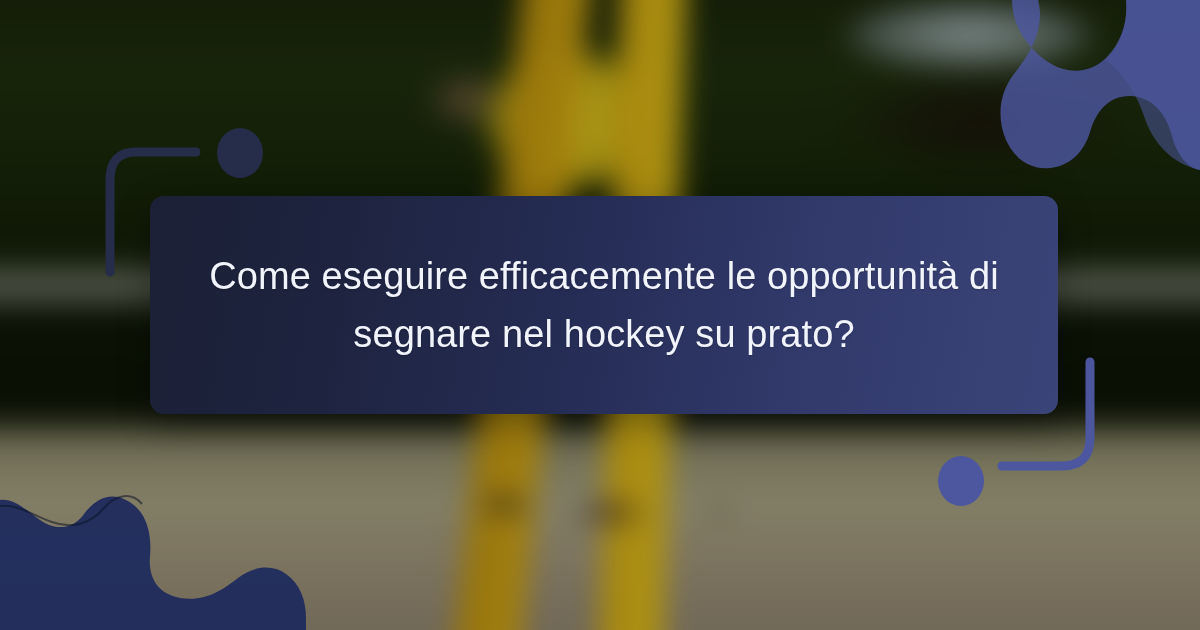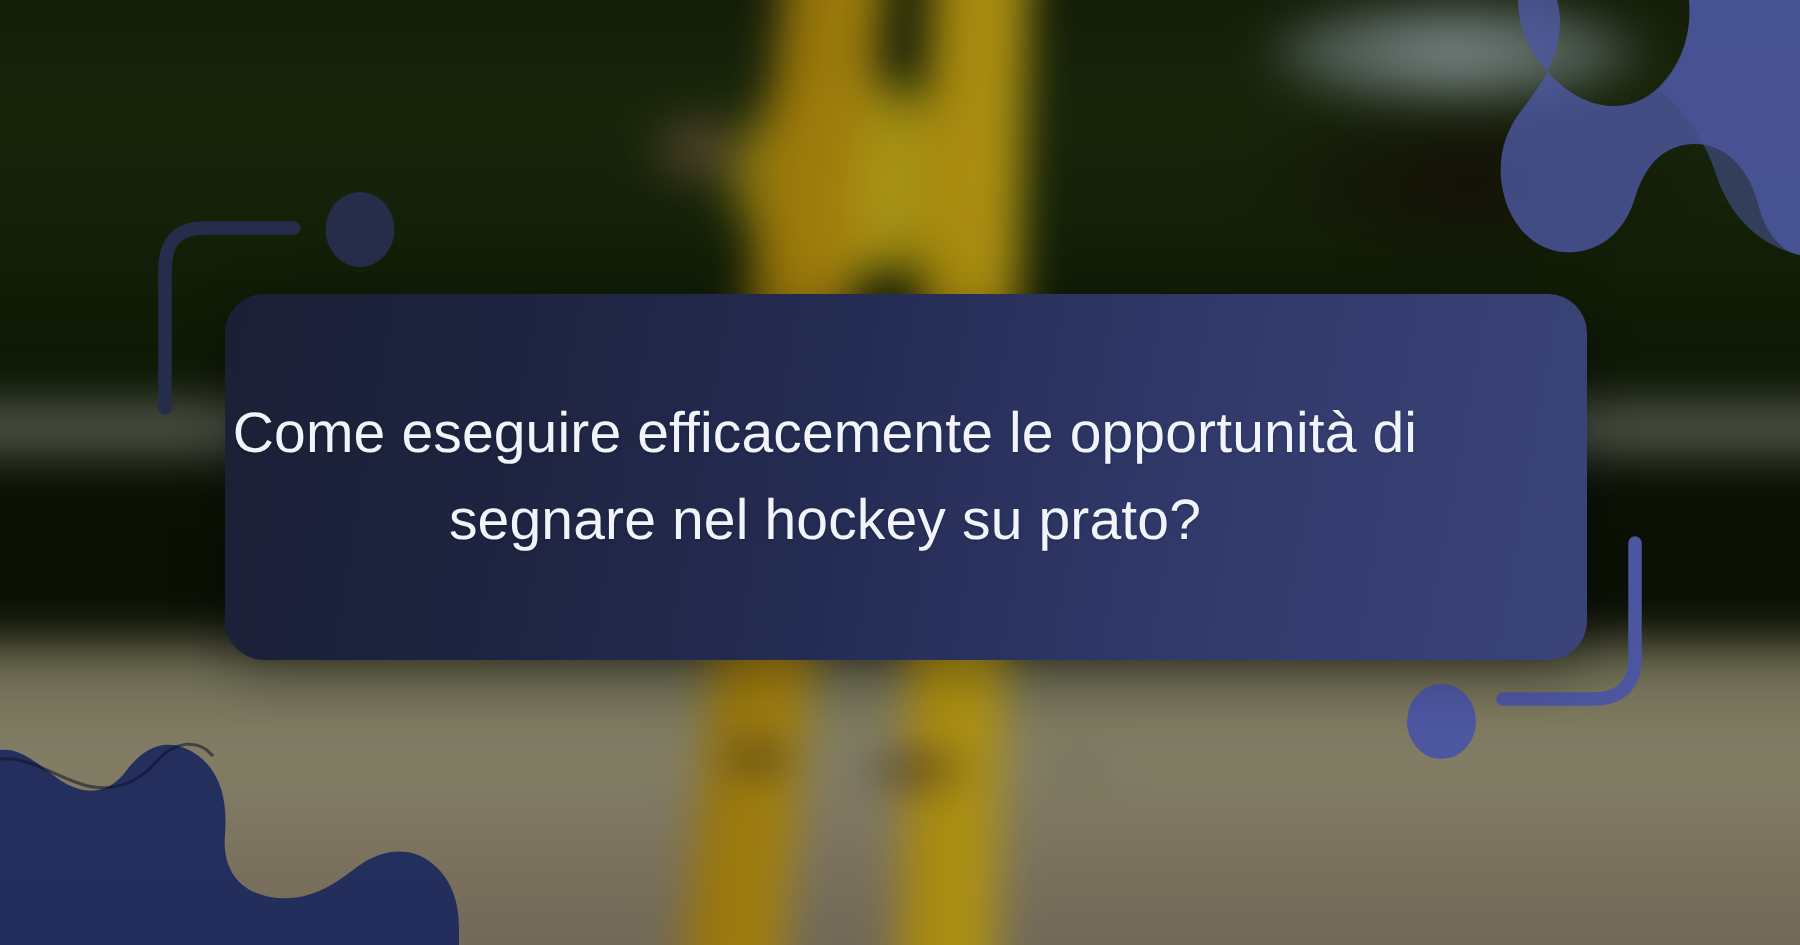--- a/index.html
+++ b/index.html
@@ -91,30 +91,31 @@
     pointer-events: none;
   }
   .deco-layer svg { display:block; width:1200px; height:630px; }
 
   
   .quote-card {
     position: absolute;
     left: 150px;
     top: 196px;
     width: 908px;
-    height: 244px;
-    border-radius: 26px;
+    height: 218px;
+    border-radius: 14px;
     background: linear-gradient(100deg,
         #1b2036 0%,
         #1e2440 22%,
         #262d56 48%,
         #323a6c 72%,
         #3b4478 100%);
     display: flex;
     align-items: center;
+    justify-content: center;
     box-shadow: 0 10px 34px rgba(0,0,0,.32);
   }
 
   .quote-text {
     color: #f2f4fb;
     font-family: "Liberation Sans", sans-serif;
     font-size: 38px;
     font-weight: 400;
     line-height: 58px;
     letter-spacing: .1px;

